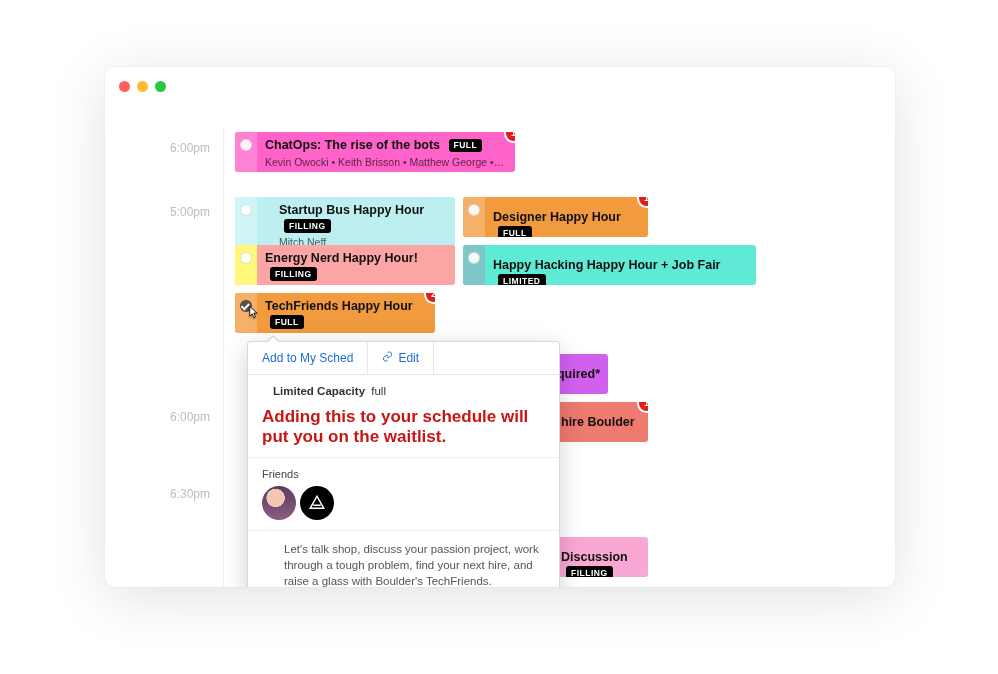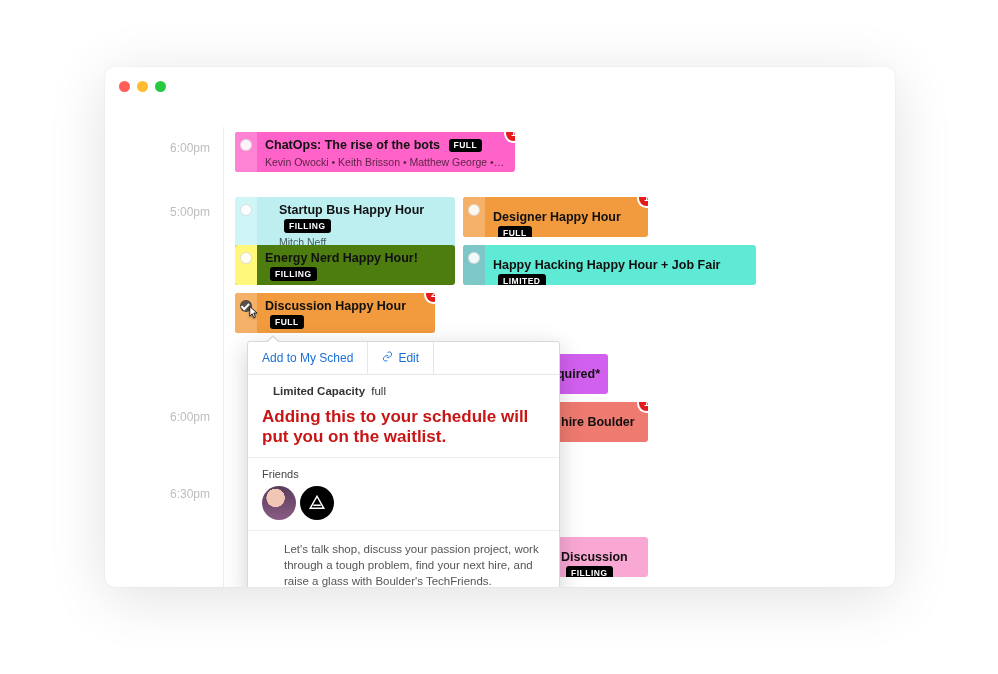--- a/index.html
+++ b/index.html
@@ -216,42 +216,42 @@
 
     <div class="event" style="left:328px; top:70px; width:185px; height:40px; background:#f19a3e; padding-top:13px;">
       <div class="stripe" style="background:#f5b167;">
         <span class="circle"></span>
       </div>
       <span class="title">Designer Happy Hour</span>
       <span class="pill">FULL</span>
       <div class="badge">1</div>
     </div>
 
-    <div class="event" style="left:100px; top:118px; width:220px; height:40px; background:#4d7c0f;">
+    <div class="event" style="left:100px; top:118px; width:220px; height:40px; background:#fca5a5;">
       <div class="stripe" style="background:#fff87a;">
         <span class="circle"></span>
       </div>
       <span class="title">Energy Nerd Happy Hour!</span>
       <span class="pill">FILLING</span>
       <div class="sub">Beth Hartman</div>
     </div>
 
     <div class="event" style="left:328px; top:118px; width:293px; height:40px; background:#5eead4; padding-top:13px;">
       <div class="stripe" style="background:#7dc7c9;">
         <span class="circle"></span>
       </div>
       <span class="title">Happy Hacking Happy Hour + Job Fair</span>
       <span class="pill">LIMITED</span>
     </div>
 
     <div class="event" style="left:100px; top:166px; width:200px; height:40px; background:#f19a3e;">
       <div class="stripe" style="background:#f5b167;">
         <span class="circle checked"></span>
       </div>
-      <span class="title">Discussion Happy Hour</span>
+      <span class="title">TechFriends Happy Hour</span>
       <span class="pill">FULL</span>
       <div class="sub">Jesse Litton • Dave Stadler</div>
       <div class="badge">2</div>
     </div>
 
     <div class="event" style="left:328px; top:227px; width:145px; height:40px; background:#d260ef; padding-top:13px; padding-left:8px; text-align:right;">
       <span class="title">VP Required*</span>
     </div>
 
     <div class="event" style="left:418px; top:275px; width:95px; height:40px; background:#ef7a6f; padding-top:13px; padding-left:8px;">

